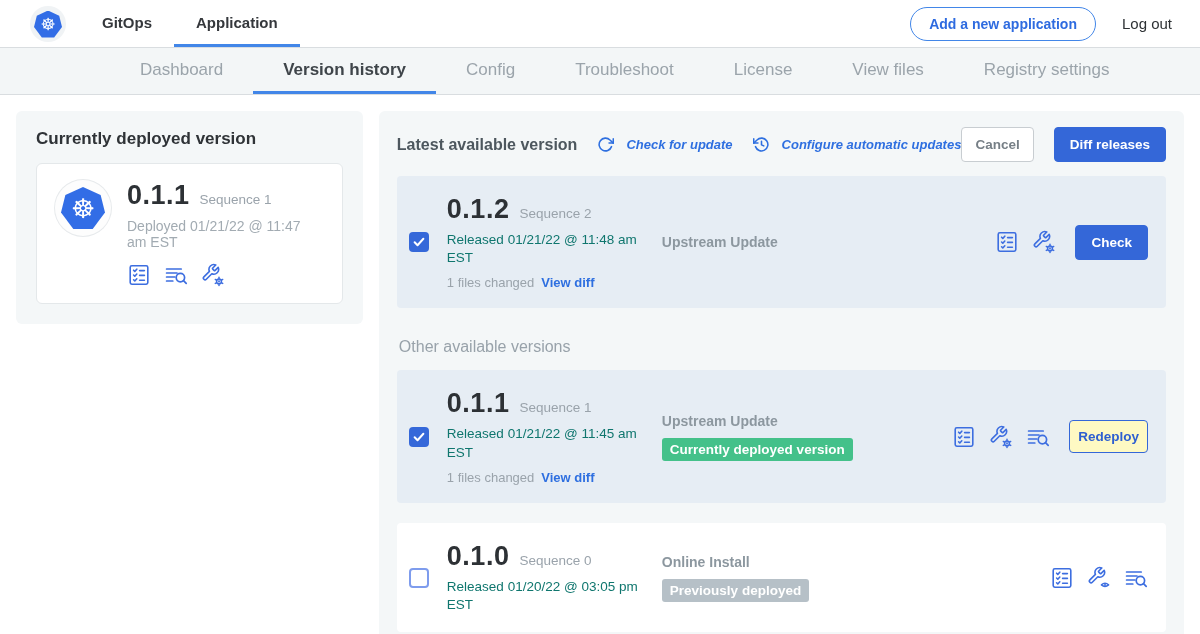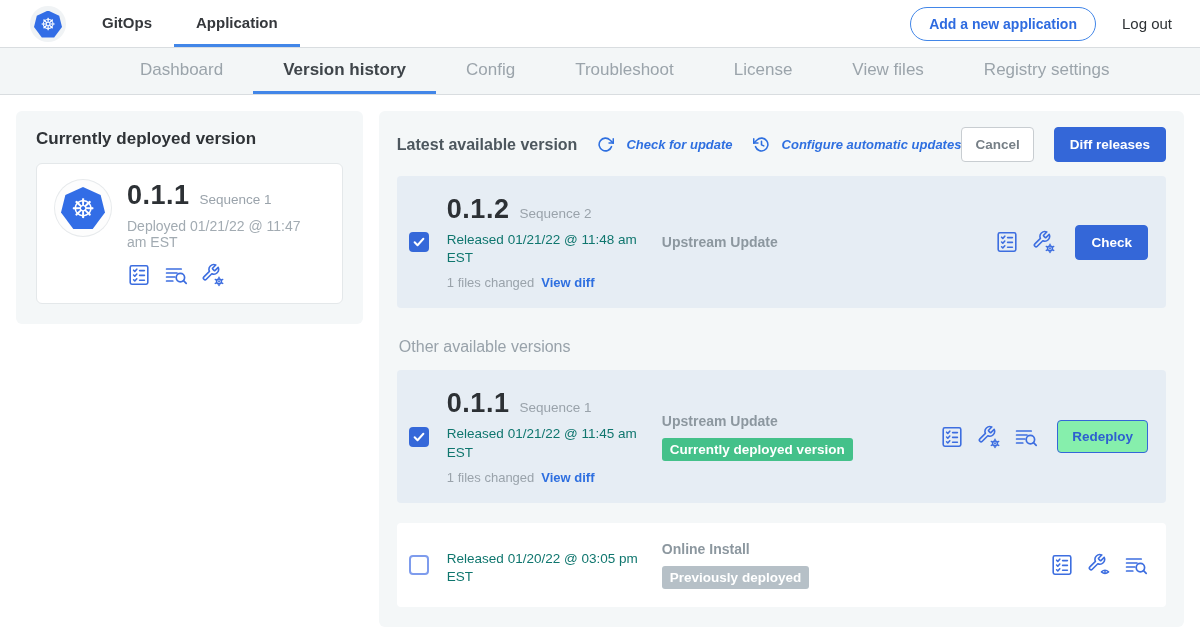--- a/index.html
+++ b/index.html
@@ -61,21 +61,21 @@
   .panel-header h2 { font-size: 16px; font-weight: bold; color: #4d575e; }
   .hlink { display: inline-flex; align-items: center; gap: 12px; color: #2e6fe0;
     font-size: 13px; font-weight: bold; cursor: pointer; margin-left: 20px; font-style: italic; }
   .hlink .li { width: 17px; height: 17px; display: inline-flex; }
   .hlink svg { width: 100%; height: 100%; }
   .header-buttons { margin-left: auto; display: flex; gap: 20px; }
   .btn { font-family: inherit; font-size: 13.5px; font-weight: bold; border-radius: 4px;
     cursor: pointer; }
   .btn.secondary { background: #fff; border: 1px solid #c8cdd1; color: #767f86; padding: 8px 13px; }
   .btn.primary { background: #3467d8; border: 1px solid #3467d8; color: #fff; padding: 9px 15px; }
-  .btn.outline { background: #86efac; border: 1px solid #3467d8; color: #2e5fd0; padding: 8px 14px; text-align: center; }
+  .btn.outline { background: #fef9c3; border: 1px solid #3467d8; color: #2e5fd0; padding: 8px 8px; text-align: center; }
 
   .version-row { border-radius: 4px; background: #fff; display: flex; align-items: center;
     padding: 18px 18px 18px 12px; }
   .version-row + .version-row { margin-top: 20px; }
   .checkbox { width: 20px; height: 20px; border-radius: 4px; flex: none; margin-right: 18px;
     cursor: pointer; display: flex; align-items: center; justify-content: center; }
   .checkbox.checked { background: #3568d9; }
   .checkbox.unchecked { background: #fff; border: 2px solid #7e9ced; }
   .checkbox svg { width: 14px; height: 14px; }
   .vinfo { width: 215px; flex: none; }
@@ -285,20 +285,24 @@
                 <circle cx="16.4" cy="14.6" r="4.2"></circle>
                 <path d="M19.5 17.7l2.7 2.7"></path>
               </svg>
             </span>
             <button class="btn outline">Redeploy</button>
           </div>
         </div>
         <div class="version-row">
           <span class="checkbox unchecked"></span>
           <div class="vinfo">
+            <div class="ver-line">
+              <span class="ver-num">0.1.0</span>
+              <span class="seq">Sequence 0</span>
+            </div>
             <div class="released">Released 01/20/22 @ 03:05 pm EST</div>
           </div>
           <div class="vsource"><div class="source-label">Online Install</div><span class="vbadge" style="background: rgb(182, 192, 199);">Previously deployed</span></div>
           <div class="vactions">
             <span class="action-icon">
               <svg viewBox="0 0 24 24" fill="none" stroke="currentColor" stroke-width="1.6" stroke-linecap="round" stroke-linejoin="round">
                 <rect x="3.2" y="2.8" width="17.6" height="18.4" rx="1.6"></rect>
                 <path d="M6.6 7.2l1.2 1.2 2-2.2"></path>
                 <path d="M6.6 12l1.2 1.2 2-2.2"></path>
                 <path d="M6.6 16.8l1.2 1.2 2-2.2"></path>

